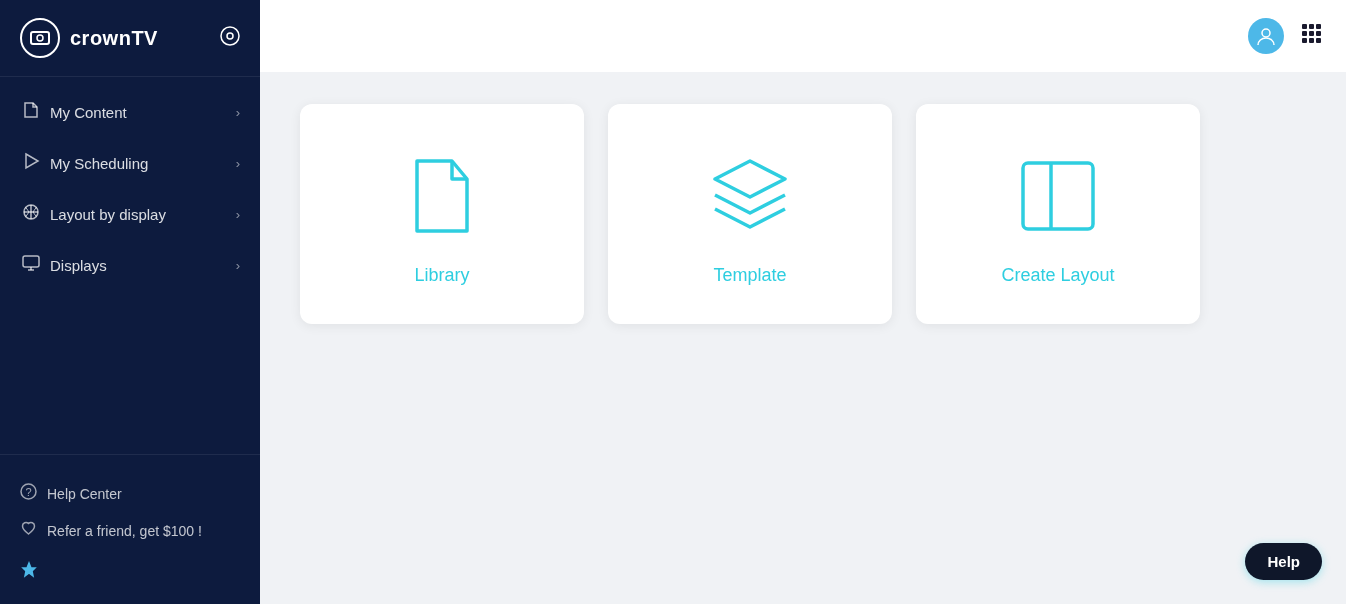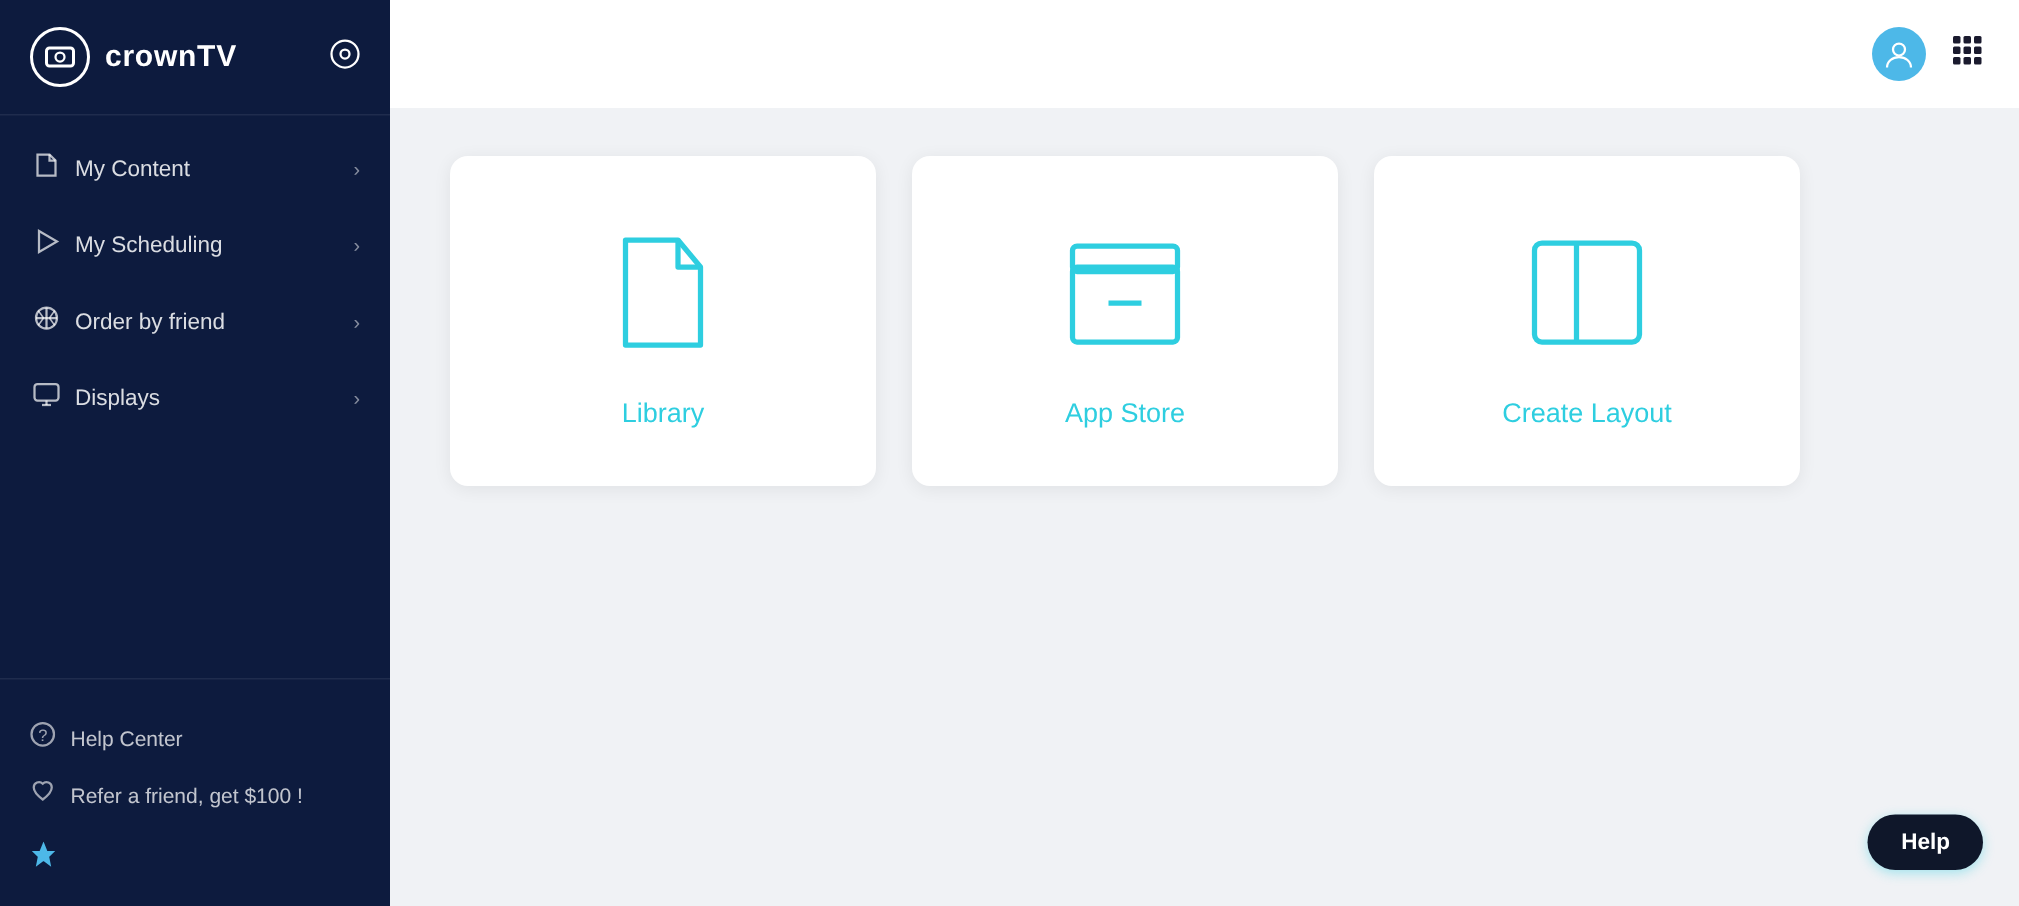--- a/index.html
+++ b/index.html
@@ -253,21 +253,21 @@
         <svg width="18" height="18" viewBox="0 0 18 18" fill="none">
           <circle cx="9" cy="9" r="7" stroke="rgba(255,255,255,0.7)" stroke-width="1.5" fill="none"></circle>
           <line x1="9" y1="2" x2="9" y2="16" stroke="rgba(255,255,255,0.7)" stroke-width="1.5"></line>
           <line x1="2" y1="9" x2="16" y2="9" stroke="rgba(255,255,255,0.7)" stroke-width="1.5"></line>
           <line x1="3.5" y1="4" x2="7" y2="9" stroke="rgba(255,255,255,0.7)" stroke-width="1"></line>
           <line x1="3.5" y1="14" x2="7" y2="9" stroke="rgba(255,255,255,0.7)" stroke-width="1"></line>
           <line x1="14.5" y1="4" x2="11" y2="9" stroke="rgba(255,255,255,0.7)" stroke-width="1"></line>
           <line x1="14.5" y1="14" x2="11" y2="9" stroke="rgba(255,255,255,0.7)" stroke-width="1"></line>
         </svg>
       </span>
-      <span class="nav-item-label">Order by friend</span>
+      <span class="nav-item-label">Layout by display</span>
       <span class="nav-item-chevron">›</span>
     </div>
 
     <div class="nav-item">
       <span class="nav-item-icon">
         <svg width="18" height="18" viewBox="0 0 18 18" fill="none">
           <rect x="1" y="2" width="16" height="11" rx="2" stroke="rgba(255,255,255,0.7)" stroke-width="1.5" fill="none"></rect>
           <line x1="6" y1="16" x2="12" y2="16" stroke="rgba(255,255,255,0.7)" stroke-width="1.5"></line>
           <line x1="9" y1="13" x2="9" y2="16" stroke="rgba(255,255,255,0.7)" stroke-width="1.5"></line>
         </svg>
@@ -333,32 +333,32 @@
       <div class="card">
         <div class="card-icon">
           <svg width="80" height="90" viewBox="0 0 80 90" fill="none">
             <path d="M15 10 L50 10 L65 28 L65 80 L15 80 Z" stroke="#2ecee0" stroke-width="3.5" fill="none" stroke-linejoin="round"></path>
             <path d="M50 10 L50 28 L65 28" stroke="#2ecee0" stroke-width="3.5" fill="none" stroke-linejoin="round"></path>
           </svg>
         </div>
         <span class="card-label">Library</span>
       </div>
 
-
       <div class="card">
         <div class="card-icon">
           <svg width="90" height="90" viewBox="0 0 90 90" fill="none">
 
-            <rect x="10" y="28" width="70" height="50" rx="3" stroke="#2ecee0" stroke-width="3.5" fill="none"></rect>
-            <rect x="10" y="14" width="70" height="17" rx="3" stroke="#2ecee0" stroke-width="3.5" fill="none"></rect>
-            <line x1="34" y1="52" x2="56" y2="52" stroke="#2ecee0" stroke-width="3.5"></line>
+            <polygon points="45,10 80,28 45,46 10,28" stroke="#2ecee0" stroke-width="3.5" fill="none" stroke-linejoin="round"></polygon>
+            <polyline points="10,44 45,62 80,44" stroke="#2ecee0" stroke-width="3.5" fill="none" stroke-linejoin="round"></polyline>
+            <polyline points="10,58 45,76 80,58" stroke="#2ecee0" stroke-width="3.5" fill="none" stroke-linejoin="round"></polyline>
           </svg>
         </div>
-        <span class="card-label">App Store</span>
+        <span class="card-label">Template</span>
       </div>
+
 
 
       <div class="card">
         <div class="card-icon">
           <svg width="90" height="90" viewBox="0 0 90 90" fill="none">
 
             <rect x="10" y="12" width="70" height="66" rx="5" stroke="#2ecee0" stroke-width="3.5" fill="none"></rect>
             <line x1="38" y1="12" x2="38" y2="78" stroke="#2ecee0" stroke-width="3.5"></line>
           </svg>
         </div>

